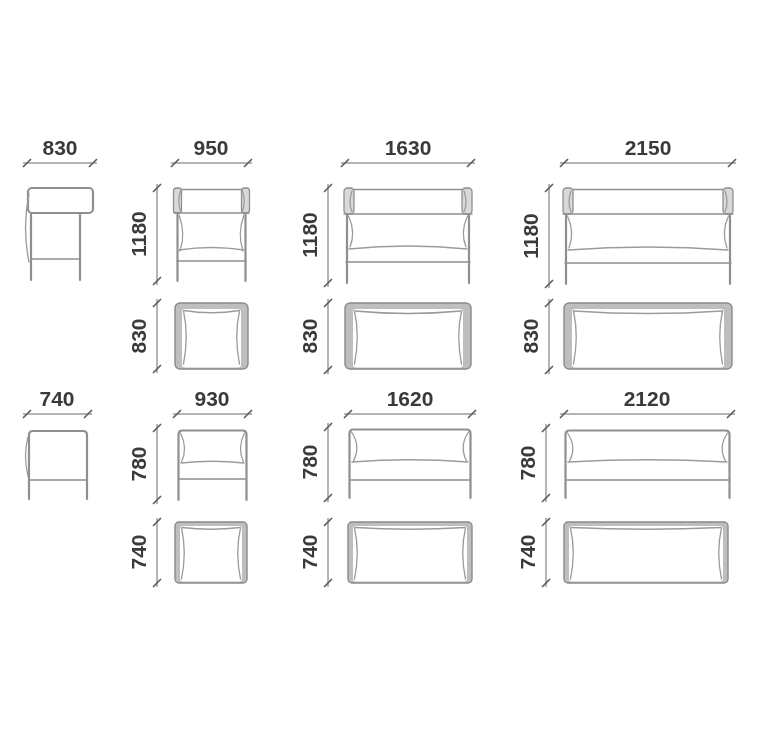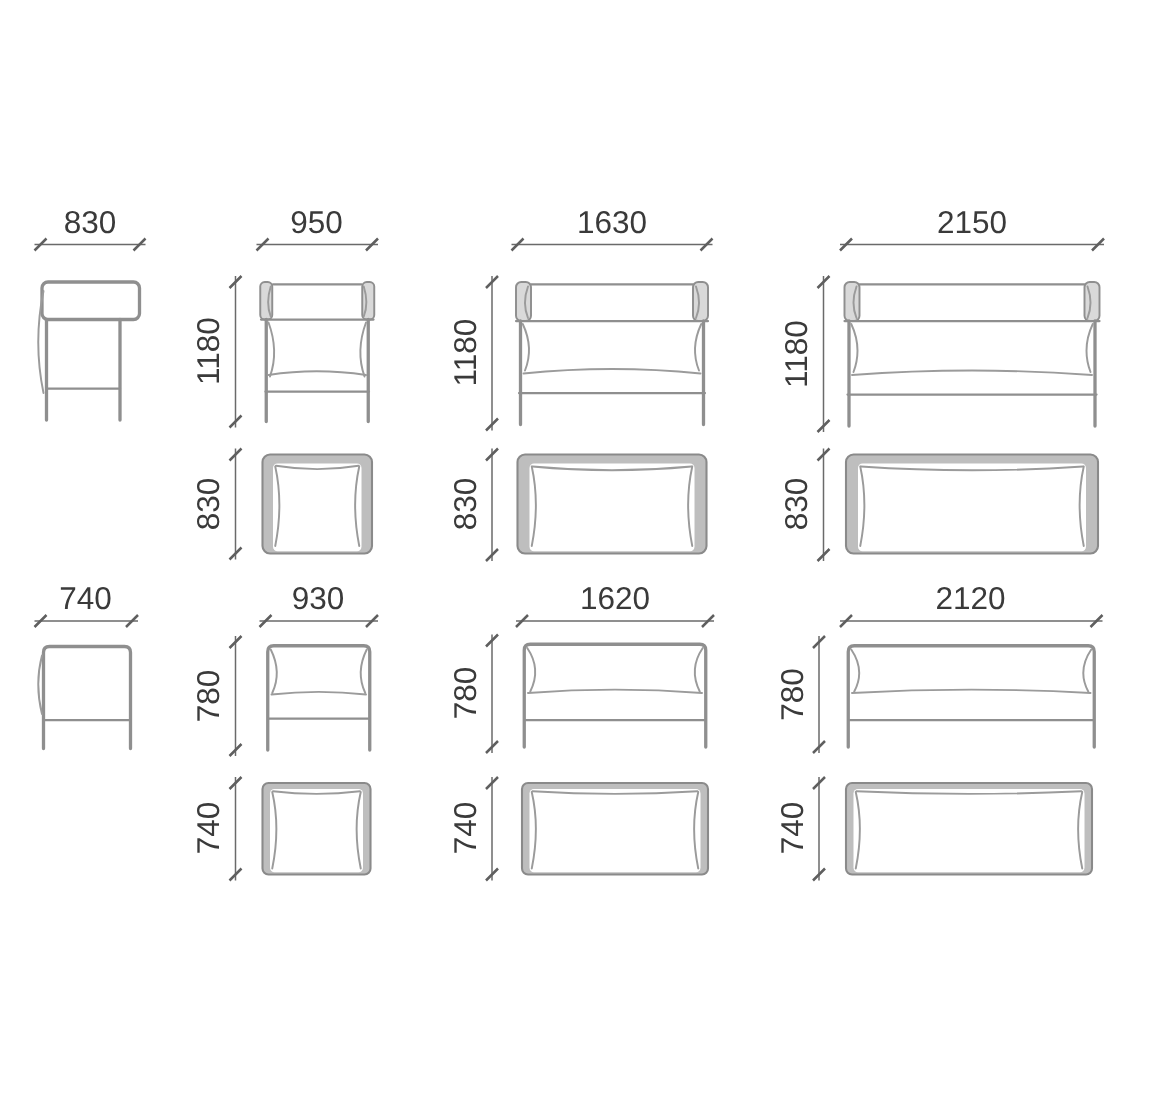--- a/index.html
+++ b/index.html
@@ -1,18 +1,19 @@
 <!DOCTYPE html>
 <html><head>
 <meta charset="utf-8">
 <style>
   html,body{margin:0;padding:0;background:#ffffff;}
   #canvas{
     position:relative;width:767px;height:741px;background:#ffffff;overflow:hidden;
     font-family:"Liberation Sans", sans-serif;
+    font-weight:bold;
   }
   svg text{
     font-family:"Liberation Sans", sans-serif;
     font-size:21px;
     fill:#3a3a3a;
   }
   .dimline{stroke:#6a6a6a;stroke-width:1;fill:none;}
   .dimtick{stroke:#5f5f5f;stroke-width:1.7;fill:none;}
   .frame{stroke:#8f8f8f;stroke-width:2.2;fill:none;stroke-linecap:round;}
   .frame-thin{stroke:#8f8f8f;stroke-width:1.5;fill:none;stroke-linecap:round;}

